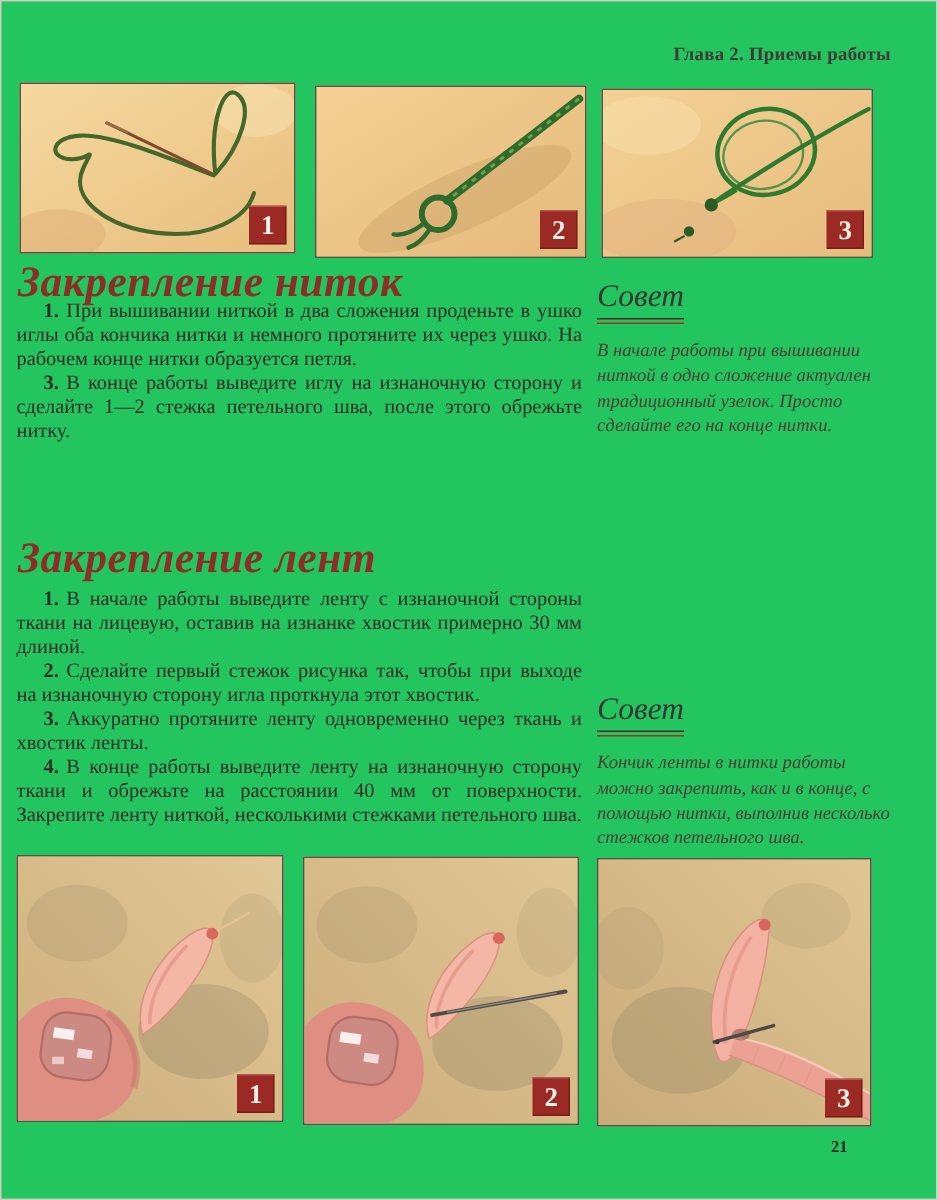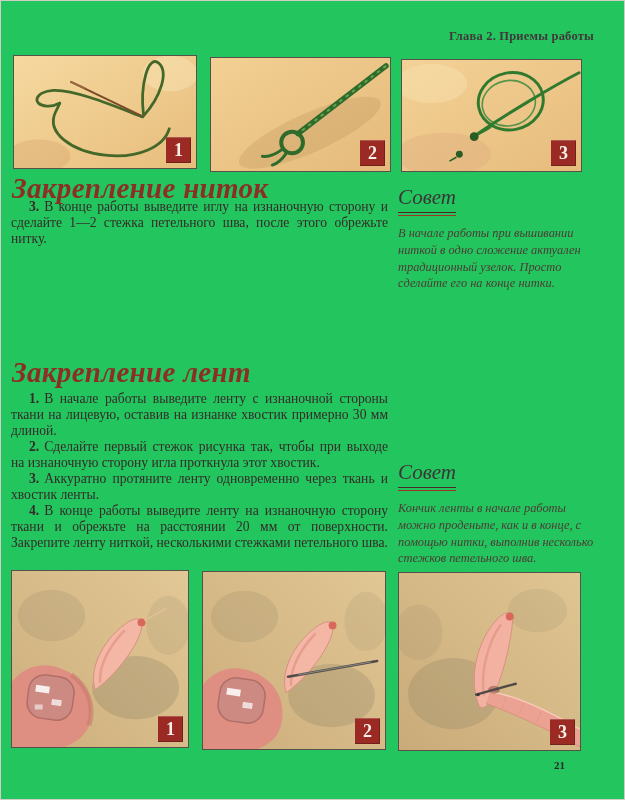--- a/index.html
+++ b/index.html
@@ -132,42 +132,43 @@
       <circle cx="73" cy="78" r="4.5" fill="#2a5c25"></circle>
       <circle cx="58" cy="96" r="3.5" fill="#2a5c25"></circle>
       <line x1="55" y1="99" x2="48" y2="103" stroke="#2a5c25" stroke-width="1.5"></line>
     </svg>
     <span class="badge">3</span>
   </figure>
 
   <h2 class="section-heading" style="left:11px;top:171px">Закрепление ниток</h2>
 
   <div class="steps" style="left:10px;top:198px">
+    <p class="step"><b class="step-num">1.</b><span>При вышивании ниткой в два сложения проденьте в ушко иглы оба кончика нитки и немного протяните их через ушко. На рабочем конце нитки образуется петля.</span></p>
     <p class="step"><b class="step-num">3.</b><span>В конце работы выведите иглу на изнаночную сторону и сделайте 1—2 стежка петельного шва, после этого обрежьте нитку.</span></p>
   </div>
 
   <aside class="tip" style="left:397px;top:184px">
     <div class="tip-title">Совет</div>
     <div class="tip-rule"></div>
     <p class="tip-text">В начале работы при вышивании ниткой в одно сложение актуален традиционный узелок. Просто сделайте его на конце нитки.</p>
   </aside>
 
   <h2 class="section-heading" style="left:11px;top:355px">Закрепление лент</h2>
 
   <div class="steps" style="left:10px;top:390px">
     <p class="step"><b class="step-num">1.</b><span>В начале работы выведите ленту с изнаночной стороны ткани на лицевую, оставив на изнанке хвостик примерно 30 мм длиной.</span></p>
     <p class="step"><b class="step-num">2.</b><span>Сделайте первый стежок рисунка так, чтобы при выходе на изнаночную сторону игла проткнула этот хвостик.</span></p>
     <p class="step"><b class="step-num">3.</b><span>Аккуратно протяните ленту одновременно через ткань и хвостик ленты.</span></p>
-    <p class="step"><b class="step-num">4.</b><span>В конце работы выведите ленту на изнаночную сторону ткани и обрежьте на расстоянии 20 мм от поверхности. Закрепите ленту ниткой, несколькими стежками петельного шва.</span></p>
+    <p class="step"><b class="step-num">4.</b><span>В конце работы выведите ленту на изнаночную сторону ткани и обрежьте на расстоянии 40 мм от поверхности. Закрепите ленту ниткой, несколькими стежками петельного шва.</span></p>
   </div>
 
   <aside class="tip" style="left:397px;top:459px">
     <div class="tip-title">Совет</div>
     <div class="tip-rule"></div>
-    <p class="tip-text">Кончик ленты в начале работы можно проденьте, как и в конце, с помощью нитки, выполнив несколько стежков петельного шва.</p>
+    <p class="tip-text">Кончик ленты в нитки работы можно закрепить, как и в конце, с помощью нитки, выполнив несколько стежков петельного шва.</p>
   </aside>
 
   <figure class="photo" style="left:10px;top:569px;width:178px;height:178px">
     <svg viewBox="0 0 178 178" preserveAspectRatio="none">
       <defs>
         <linearGradient id="gb1" x1="1" y1="0" x2="0" y2="1">
           <stop offset="0" stop-color="#e2c896"></stop>
             <stop offset="1" stop-color="#ccae7c"></stop>
         </linearGradient>
       </defs>

